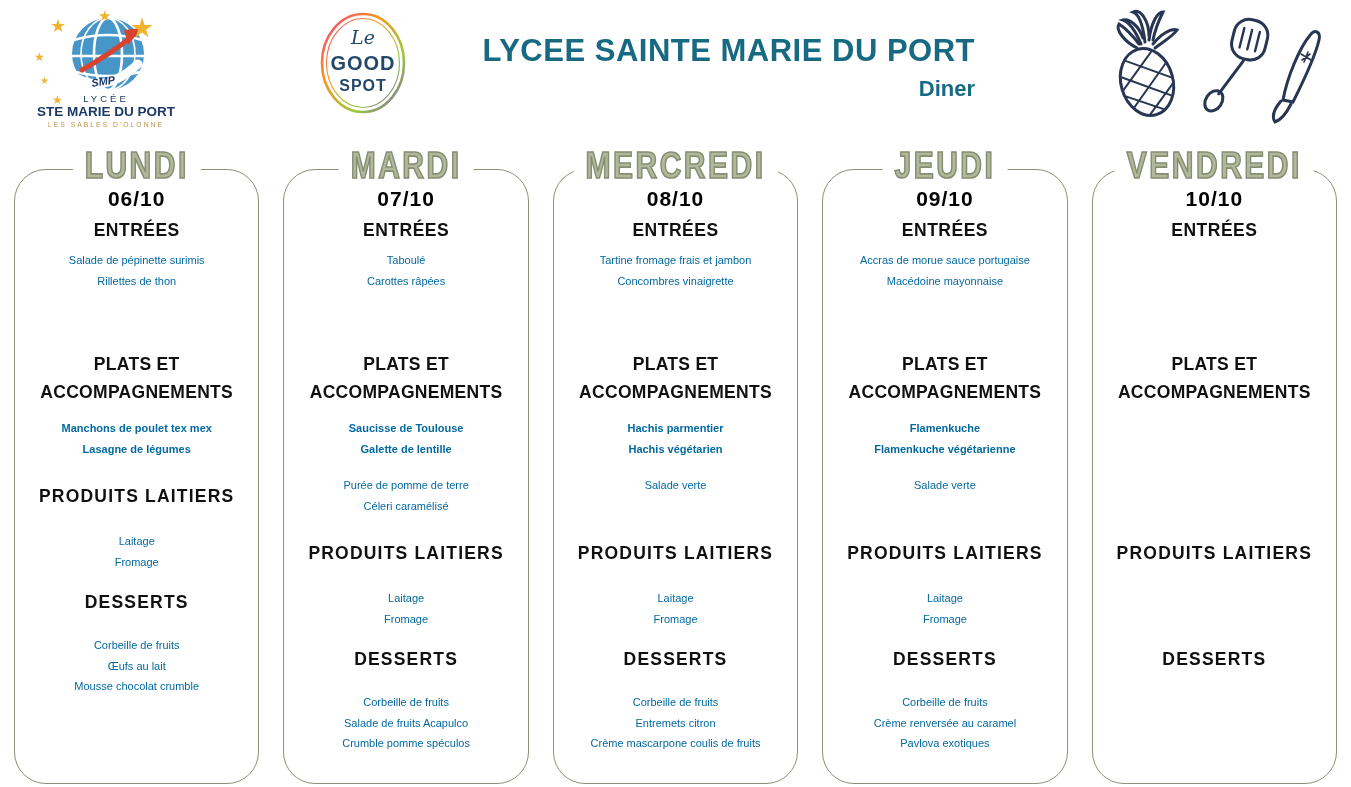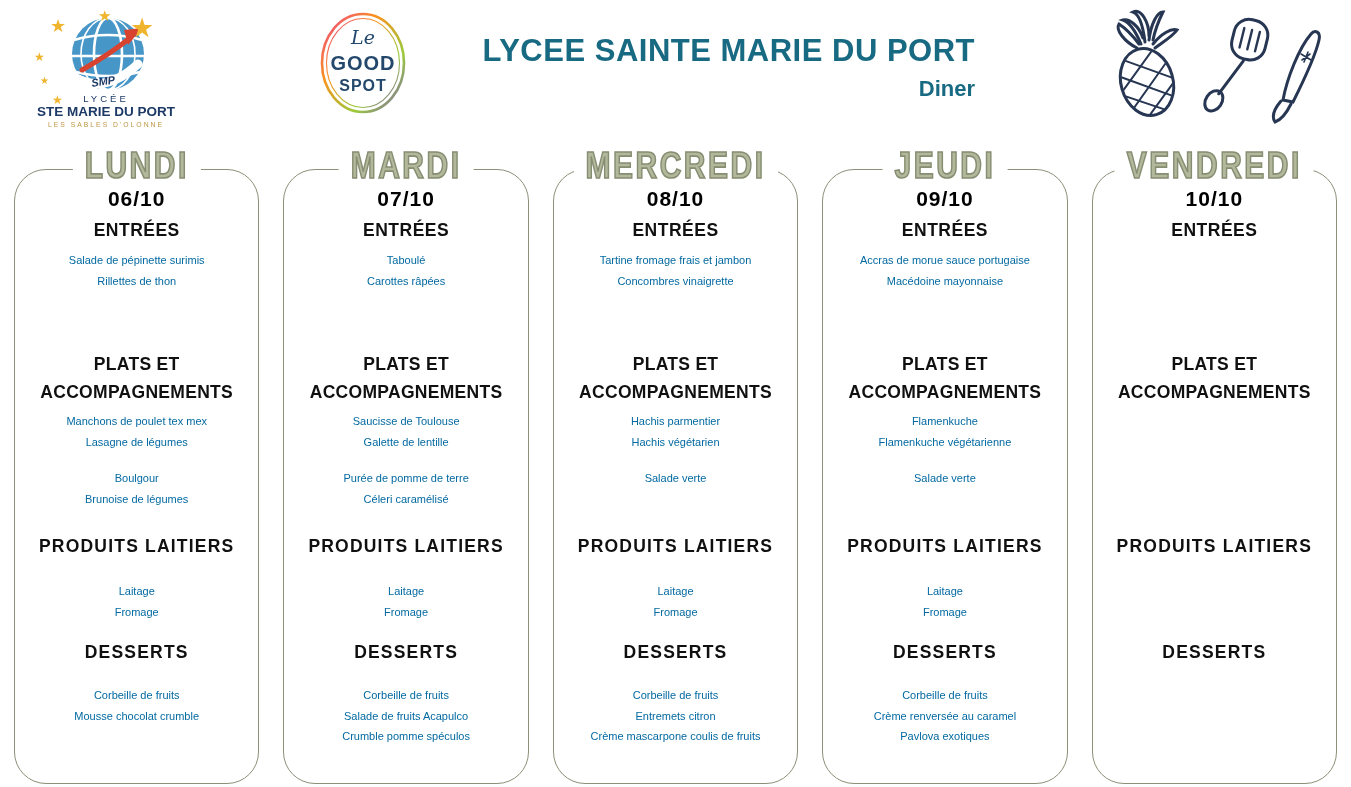--- a/index.html
+++ b/index.html
@@ -33,21 +33,21 @@
     font-size:30px;font-weight:700;letter-spacing:2.5px;line-height:38px;
     color:#b3b89c;-webkit-text-stroke:1.4px #868e72;
   }
   .date{margin-top:16px;height:26px;line-height:26px;font-size:21px;font-weight:800;letter-spacing:1px;color:#000;}
   .sec{font-weight:700;color:#101010;font-size:17.5px;}
   .sec.entrees{margin-top:6px;height:24px;line-height:24px;letter-spacing:.5px;}
   .items{font-size:11px;color:#0369a1;line-height:20.5px;}
   .items .line{white-space:nowrap;}
   .entrees-items{margin-top:8px;height:100px;}
   .sec.plats{margin:0 auto;width:215px;height:44px;line-height:28px;letter-spacing:.3px;}
-  .plats-g1{margin-top:17px;height:41px;}
+  .plats-g1{margin-top:24px;height:41px;font-weight:bold;}
   .plats-g2{margin-top:16px;height:41px;}
   .sec.lait{margin-top:25px;height:24px;line-height:24px;letter-spacing:1.2px;}
   .lait-items{margin-top:23px;height:40px;}
   .sec.des{margin-top:19px;height:24px;line-height:24px;letter-spacing:1.2px;}
   .des-items{margin-top:21px;height:62px;}
 </style>
 </head>
 <body>
 
 <div class="header">
@@ -149,32 +149,29 @@
     <div class="sec entrees">ENTRÉES</div>
     <div class="items entrees-items">
       <div class="line">Salade de pépinette surimis</div>
       <div class="line">Rillettes de thon</div>
     </div>
     <div class="sec plats">PLATS ET ACCOMPAGNEMENTS</div>
     <div class="items plats-g1">
       <div class="line">Manchons de poulet tex mex</div>
       <div class="line">Lasagne de légumes</div>
     </div>
-    <div class="items plats-g2">
-      <div class="line">Boulgour</div>
-      <div class="line">Brunoise de légumes</div>
-    </div>
-    <div class="sec lait">PRODUITS LAITIERS</div>
-    <div class="items lait-items">
-      <div class="line">Laitage</div>
-      <div class="line">Fromage</div>
-    </div>
-    <div class="sec des">DESSERTS</div>
-    <div class="items des-items">
-      <div class="line">Corbeille de fruits</div>
+    <div class="sec lait">PRODUITS LAITIERS</div>
+    <div class="items lait-items">
+      <div class="line">Laitage</div>
+      <div class="line">Fromage</div>
+    </div>
+    <div class="sec des">DESSERTS</div>
+    <div class="items des-items">
+      <div class="line">Corbeille de fruits</div>
+      <div class="line">Œufs au lait</div>
       <div class="line">Mousse chocolat crumble</div>
     </div>
   </article>
 
   <article class="card">
     <div class="day-name">MARDI</div>
     <div class="date">07/10</div>
     <div class="sec entrees">ENTRÉES</div>
     <div class="items entrees-items">
       <div class="line">Taboulé</div>

